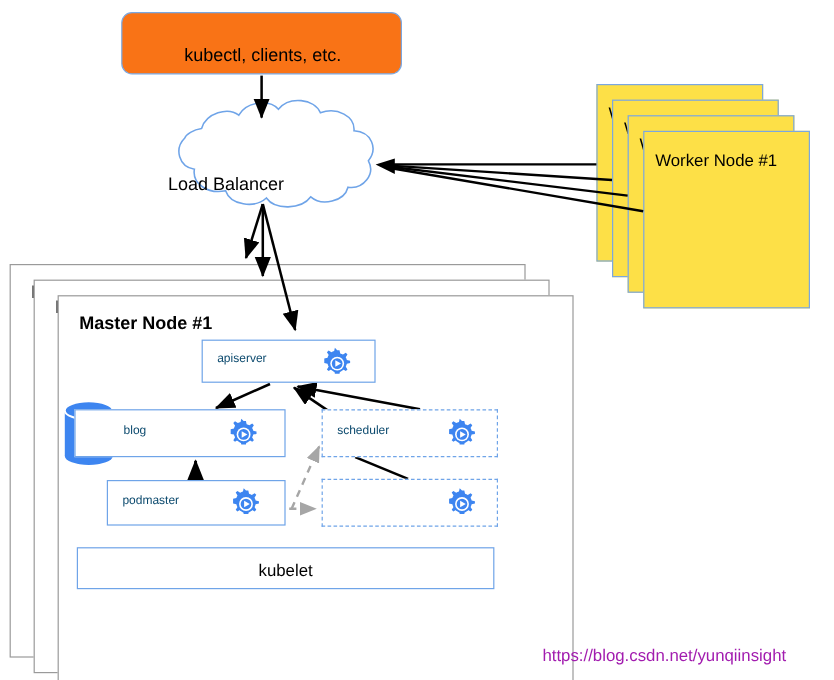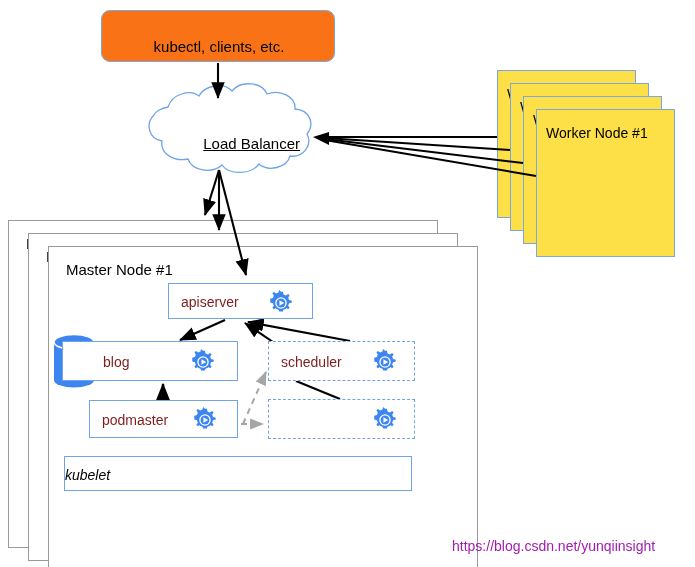--- a/index.html
+++ b/index.html
@@ -40,25 +40,24 @@
     box-sizing: border-box;
   }
   #client-label {
     left: 0; top: 28px;
     width: 234px;
     text-align: center;
     font-size: 15px;
   }
   
   #cloud-label {
-    left: 140px; top: 136px;
+    left: 140px; top: 146px;
     width: 160px;
-    text-align: right;
+    text-align: left;
     font-size: 15px;
-    text-decoration: underline;
   }
   
   .worker-card {
     position: absolute;
     width: 139px; height: 148px;
     border: 1.3px solid #7BA7E0;
     background: #fde047;
     box-sizing: border-box;
   }
   #worker-4 { left: 497px; top: 70px; }
@@ -75,58 +74,58 @@
     width: 430px; height: 328px;
     border: 1.1px solid #9a9a9a;
     background: #ffffff;
     box-sizing: border-box;
   }
   #master-3 { left: 8px;  top: 220px; }
   #master-2 { left: 28px; top: 233px; }
   #master-1 { left: 48px; top: 246px; }
   .master-title {
     font-size: 15px;
-    left: 17px; top: 15px;
+    left: 17px; top: 15px; font-weight: bold;
   }
   
   .comp {
     position: absolute;
     border: 1.5px solid #6FA4E8;
     background: #ffffff;
     box-sizing: border-box;
   }
   .comp.dashed {
     border: 1.5px dashed #6FA4E8;
   }
   .comp .name {
     position: absolute;
-    font-size: 14px;
-    color: #7f1d1d;
+    font-size: 10px;
+    color: #0c4a6e;
     left: 12px;
     white-space: pre-line;
   }
   #box-apiserver { left: 168px; top: 283px; width: 145px; height: 36px; }
   #box-apiserver .name { top: 10px; }
   #box-etcd      { left: 62px;  top: 341px; width: 176px; height: 40px; }
   #box-etcd .name { left: 40px; top: 12px; }
   #box-podmaster { left: 89px;  top: 400px; width: 149px; height: 38px; padding-left: 12px; }
   #box-podmaster .name { top: 11px; }
   #box-scheduler { left: 268px; top: 341px; width: 147px; height: 40px; padding-left: 32px; }
   #box-scheduler .name { top: 12px; }
   #box-controller{ left: 268px; top: 399px; width: 147px; height: 40px; }
   #box-controller .name { top: 5px; line-height: 15px; }
   #box-kubelet   { left: 64px;  top: 456px; width: 348px; height: 35px; }
   #box-monit     { left: 64px;  top: 504px; width: 348px; height: 35px; }
   .wide-name {
     position: absolute;
     left: 0; width: 100%;
     top: 10px;
+    text-align: center;
     font-size: 14px;
     color: #000;
-    font-style: italic;
   }
   
   .gear {
     position: absolute;
   }
   
   #etcd-cyl {
     position: absolute;
     left: 53px; top: 333px;
     width: 42px; height: 56px;

